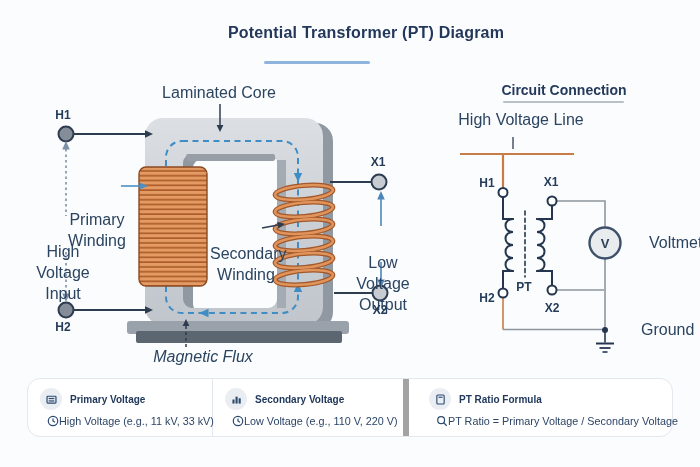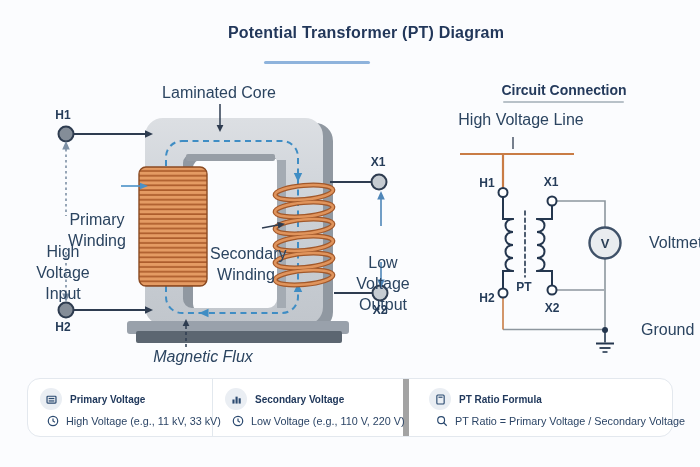--- a/index.html
+++ b/index.html
@@ -52,21 +52,21 @@
   }
   .card .col.c1{padding-left:12px;border-right:1px solid #e2e8ee;}
   .card .col.c2{padding-left:12px;border-right:6px solid #a3a3a3;}
   .card .col.c3{padding-left:20px;}
   .crow1{display:flex;align-items:center;gap:8px;}
   .icon-circle{
     width:22px;height:22px;border-radius:50%;background:#eaeef3;
     display:flex;align-items:center;justify-content:center;flex:0 0 auto;
   }
   .ctitle{font-size:10px;font-weight:700;color:#21395c;white-space:nowrap;}
-  .crow2{display:flex;align-items:center;gap:7px;margin-left:7px;}
+  .crow2{display:flex;align-items:center;gap:0;margin-left:7px;}
   .cdetail{font-size:10.8px;color:#2c4566;white-space:nowrap;}
   .mini-icon{flex:0 0 auto;display:flex;}
 </style>
 </head>
 <body>
 
 <div class="stage">
 
   <svg class="art" width="700" height="467" viewBox="0 0 700 467">
     <defs>

